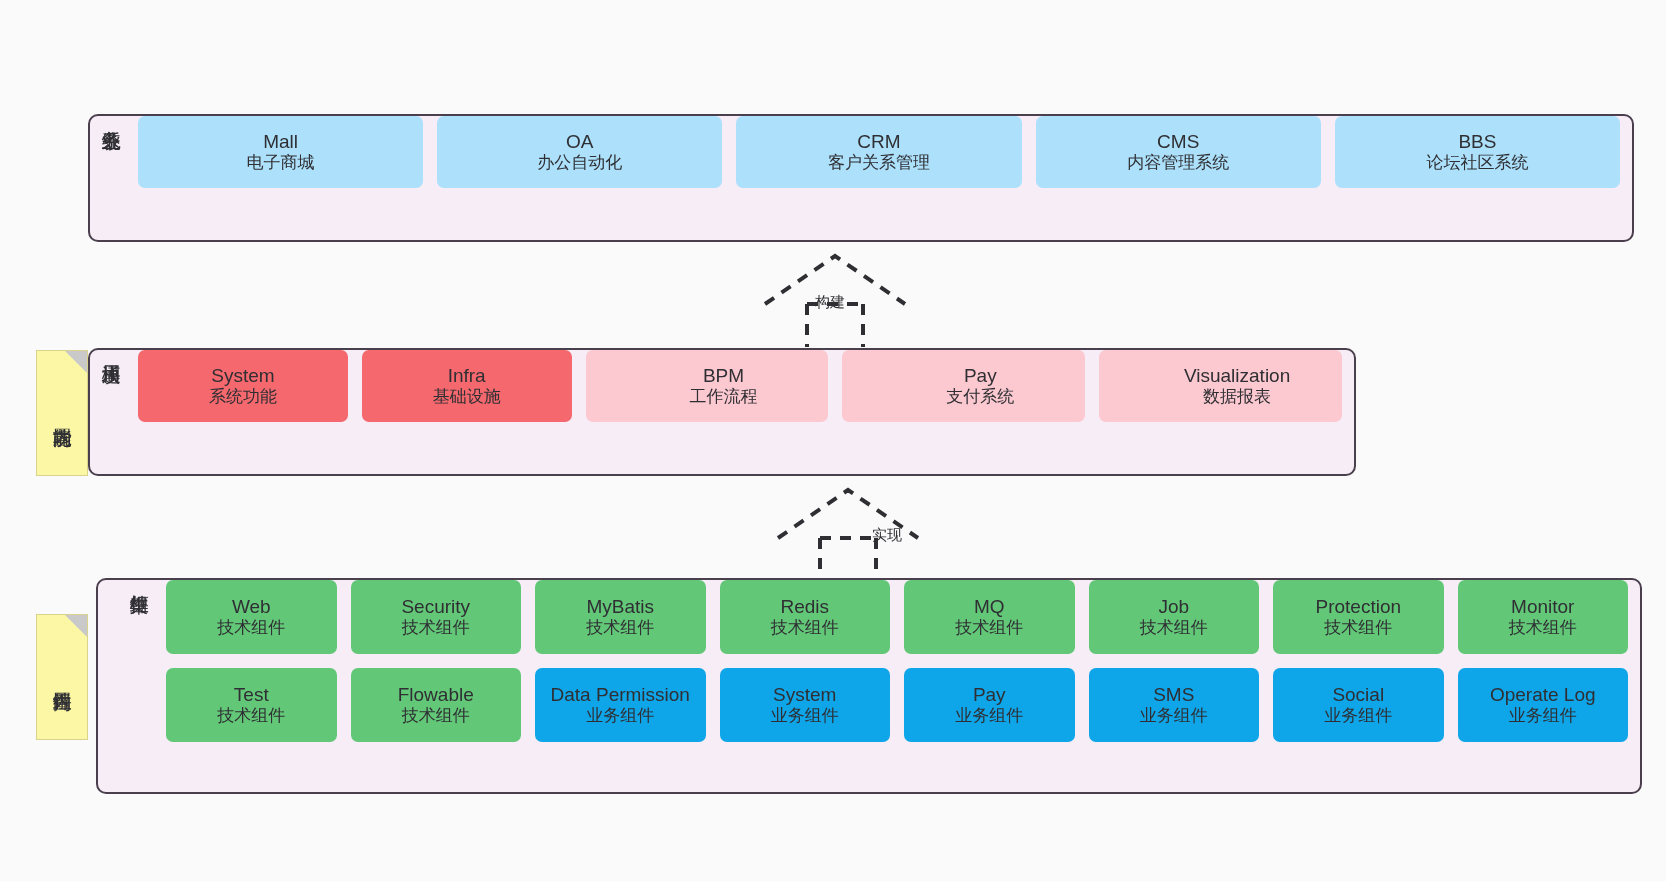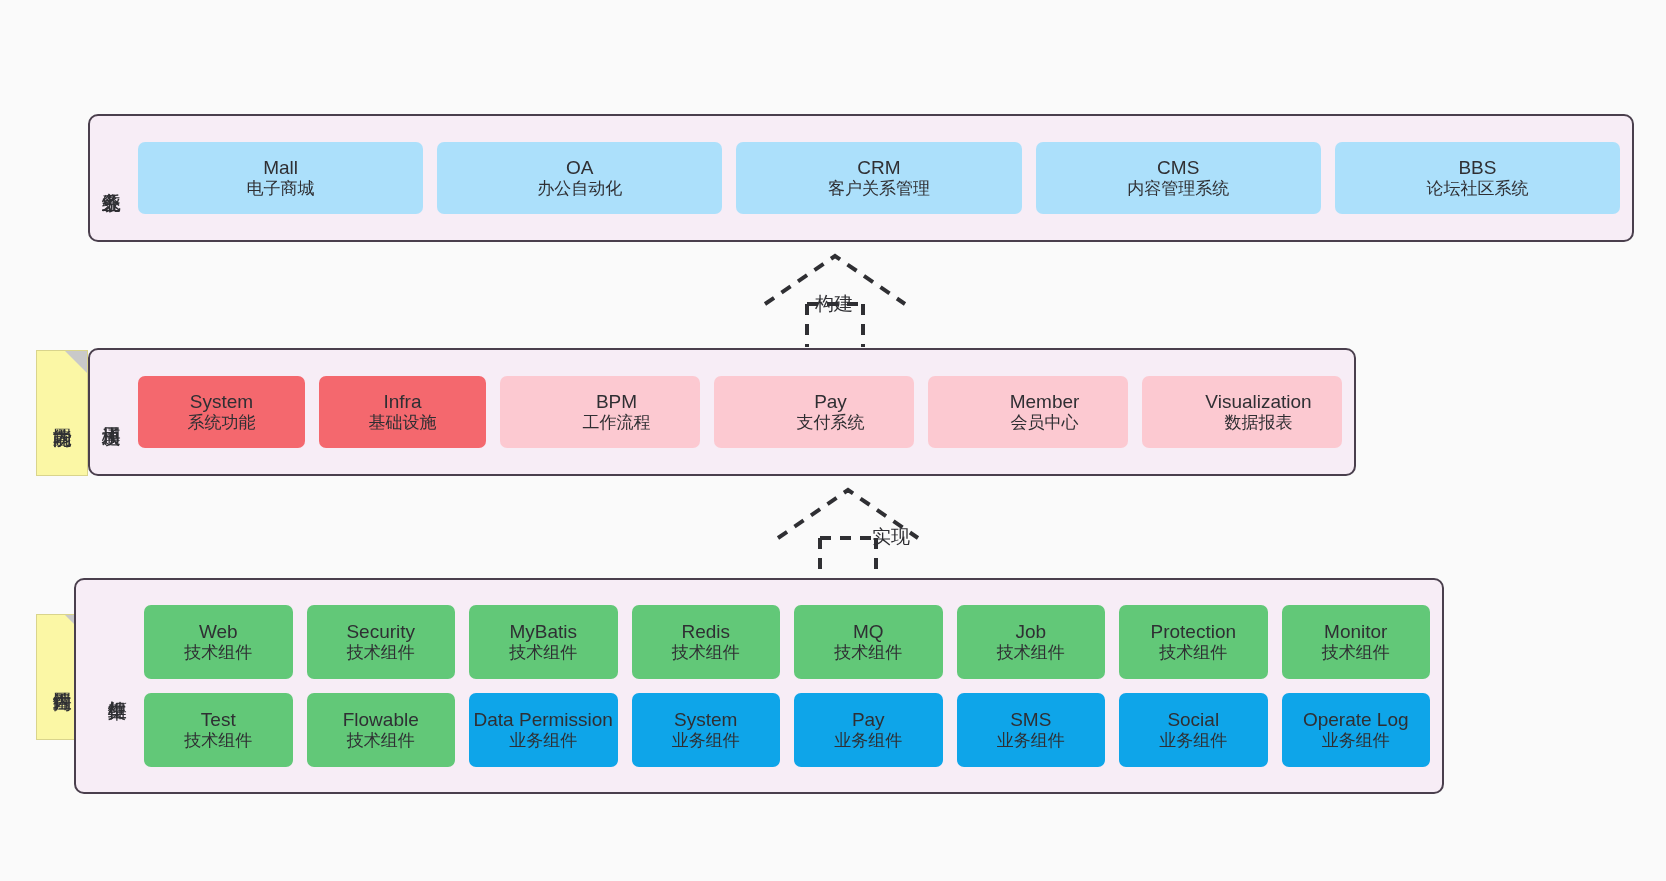--- a/index.html
+++ b/index.html
@@ -22,21 +22,21 @@
   }
 
   
   .layer {
     position: absolute;
     box-sizing: border-box;
     background: #f7edf6;
     border: 2px solid #4a3f4d;
     border-radius: 10px;
     display: flex;
-    align-items: center;
+    align-items: flex-start;
   }
 
   
   .layer-title {
     width: 42px;
     flex: 0 0 42px;
     display: flex;
     align-items: center;
     justify-content: center;
     font-size: 19px;
@@ -87,21 +87,21 @@
 
   .c-blue       { background: #ace0fb; }
   .c-red        { background: #f4686e; }
   .c-pink       { background: #fcc9d1; padding-left: 33px; }
   .c-green      { background: #62c878; }
   .c-lightgreen { background: #0ea5e9; }
 
   
   #layer-business  { left: 88px;  top: 114px; width: 1546px; height: 128px; }
   #layer-common    { left: 88px;  top: 348px; width: 1268px; height: 128px; }
-  #layer-framework { left: 74px;  top: 578px; width: 1370px; height: 216px; padding-left: 20px; }
+  #layer-framework { left: 96px;  top: 578px; width: 1546px; height: 216px; padding-left: 20px; }
 
   #layer-business  .card { height: 72px; }
   #layer-common    .card { height: 72px; }
   #layer-framework .card { height: 74px; }
 
   
   .note {
     position: absolute;
     box-sizing: border-box;
     background: #fbf7a5;
@@ -127,21 +127,21 @@
   }
   #note-functions  { left: 36px; top: 350px; width: 52px; height: 126px; }
   #note-components { left: 36px; top: 614px; width: 52px; height: 126px; }
 
   
   .arrow {
     position: absolute;
   }
   .arrow-label {
     position: absolute;
-    font-size: 19px;
+    font-size: 15px;
     line-height: 1;
     color: #2f2f33;
     background: transparent;
     white-space: nowrap;
   }
   #arrow-build  { left: 755px; top: 252px; width: 160px; height: 95px; }
   #arrow-build-label  { left: 815px; top: 294px; }
   #arrow-impl   { left: 768px; top: 486px; width: 160px; height: 95px; }
   #arrow-impl-label   { left: 828px; top: 527px; margin-left: 44px; }
 </style>
@@ -218,24 +218,20 @@
         <div class="card c-pink">
           <span class="en">BPM</span>
           <span class="cn">工作流程</span>
         </div>
 
         <div class="card c-pink">
           <span class="en">Pay</span>
           <span class="cn">支付系统</span>
         </div>
 
-        <div class="card c-pink">
-          <span class="en">Member</span>
-          <span class="cn">会员中心</span>
-        </div>
 
         <div class="card c-pink">
           <span class="en">Visualization</span>
           <span class="cn">数据报表</span>
         </div>
 
       </div>
     </div>
   </div>
 

